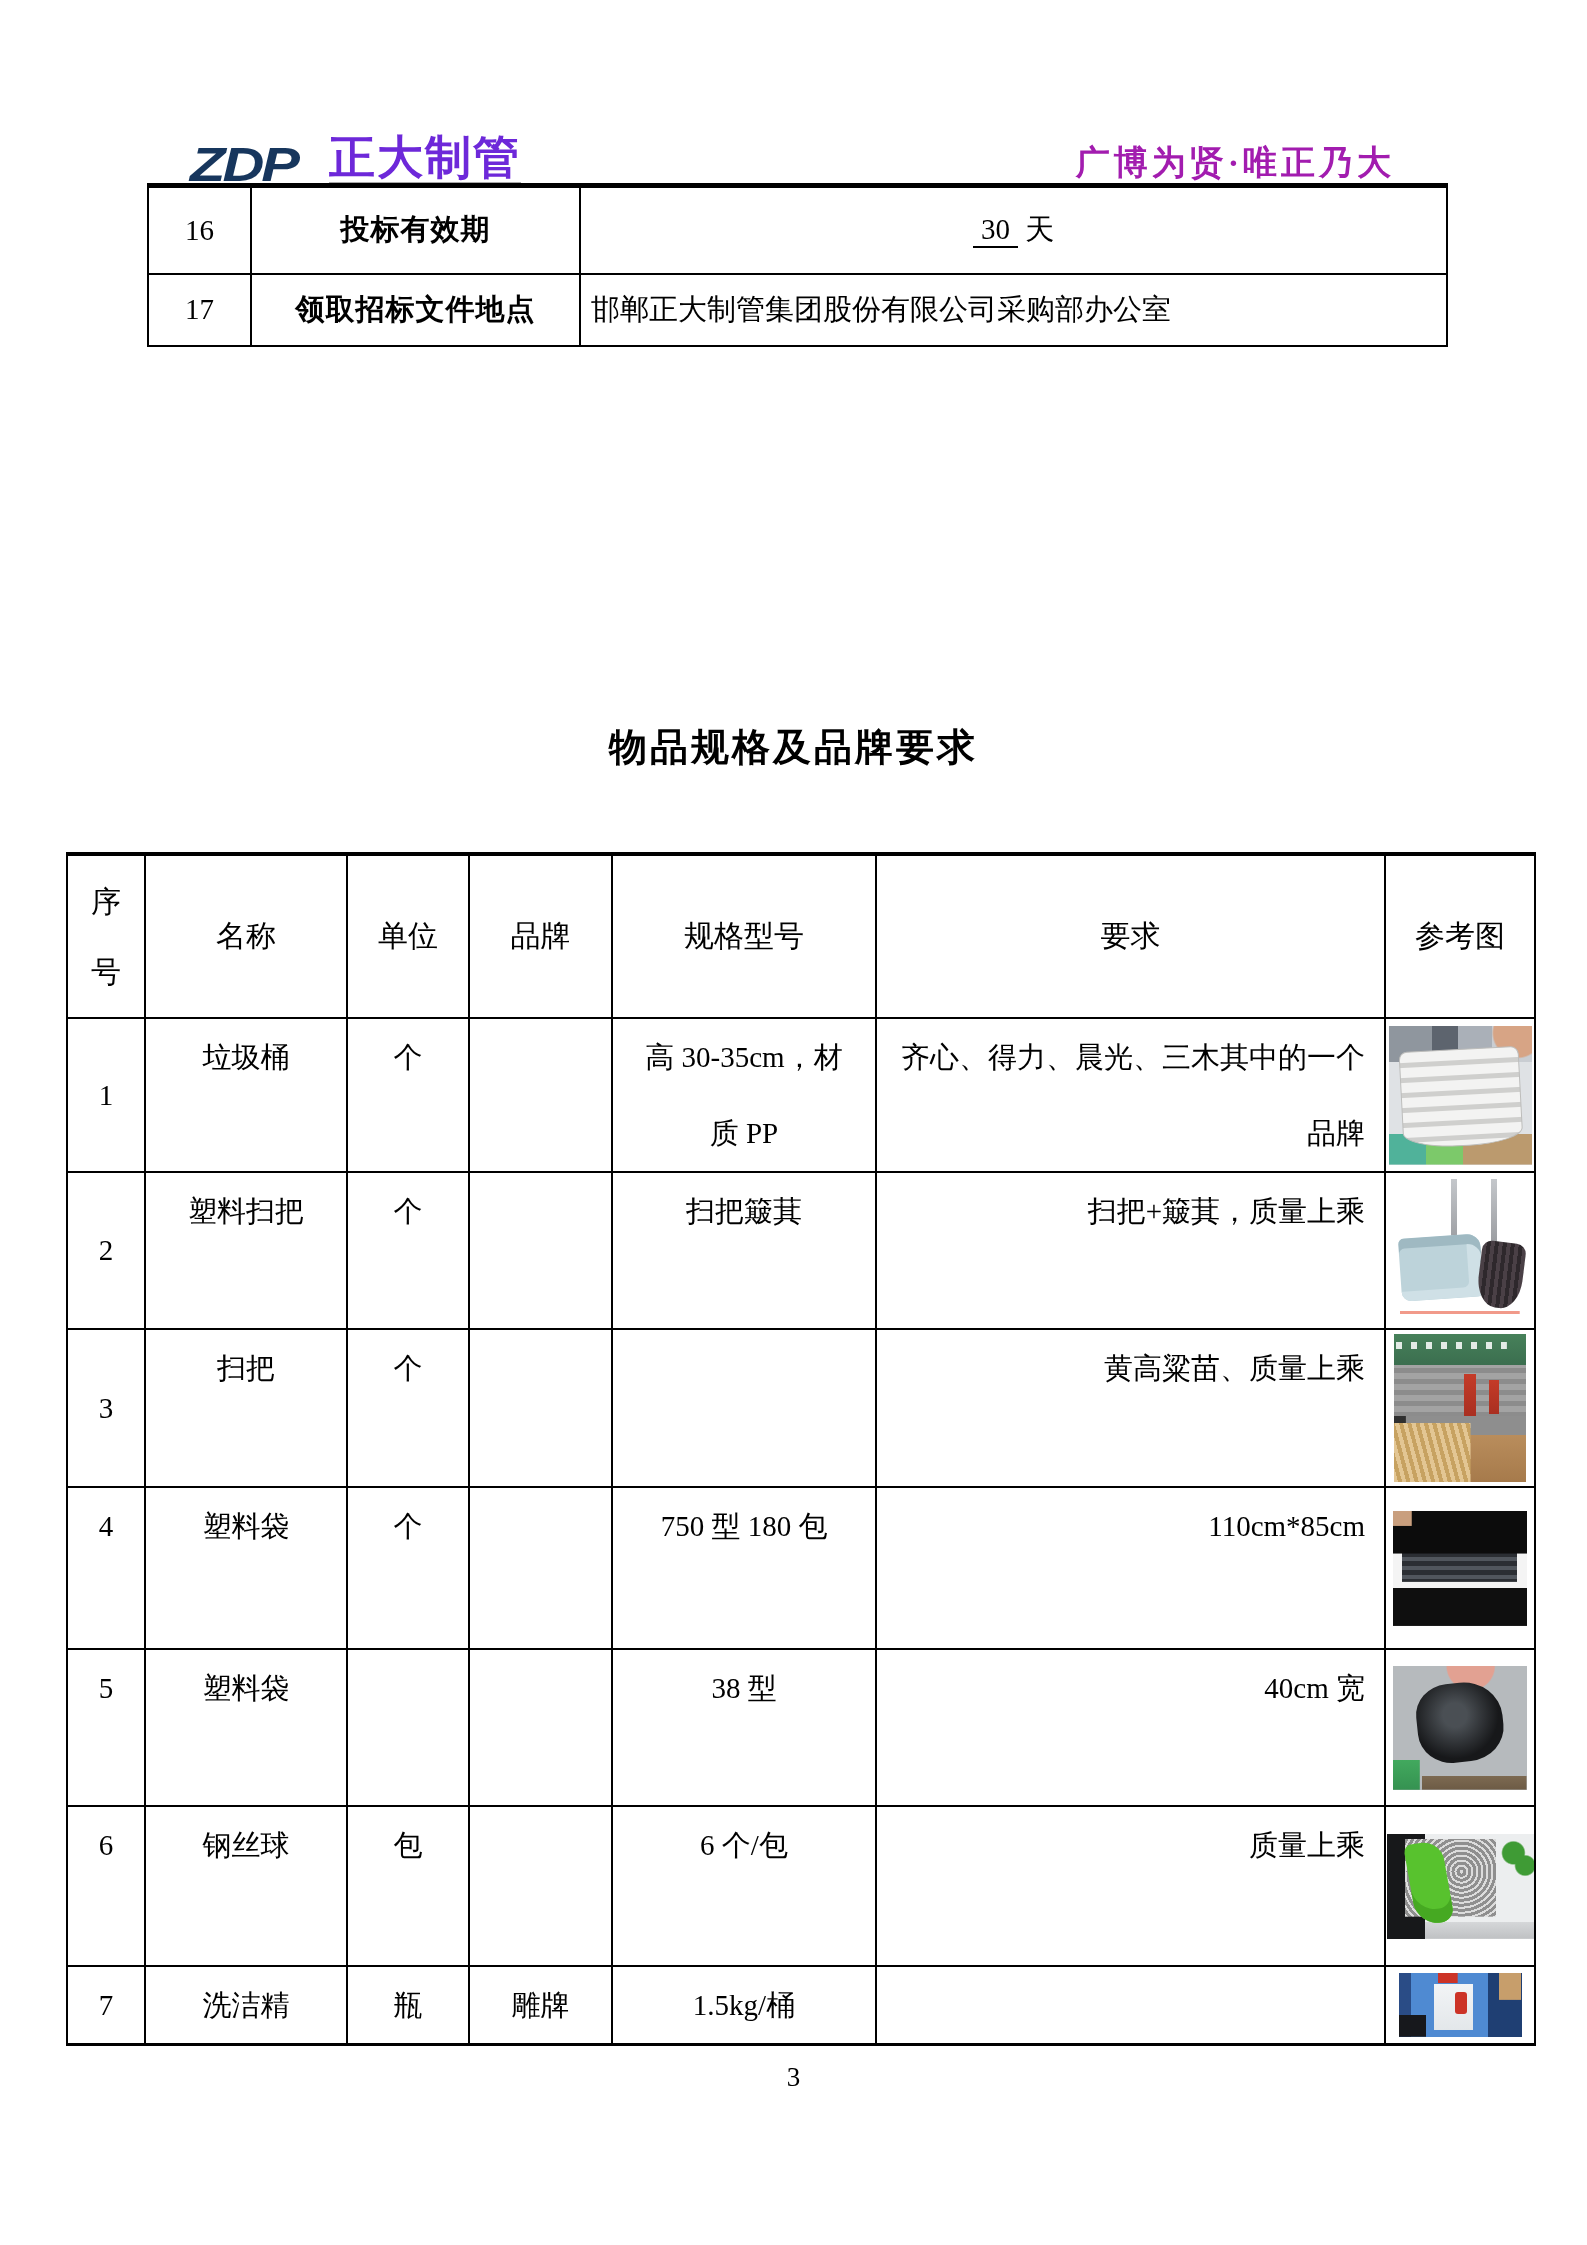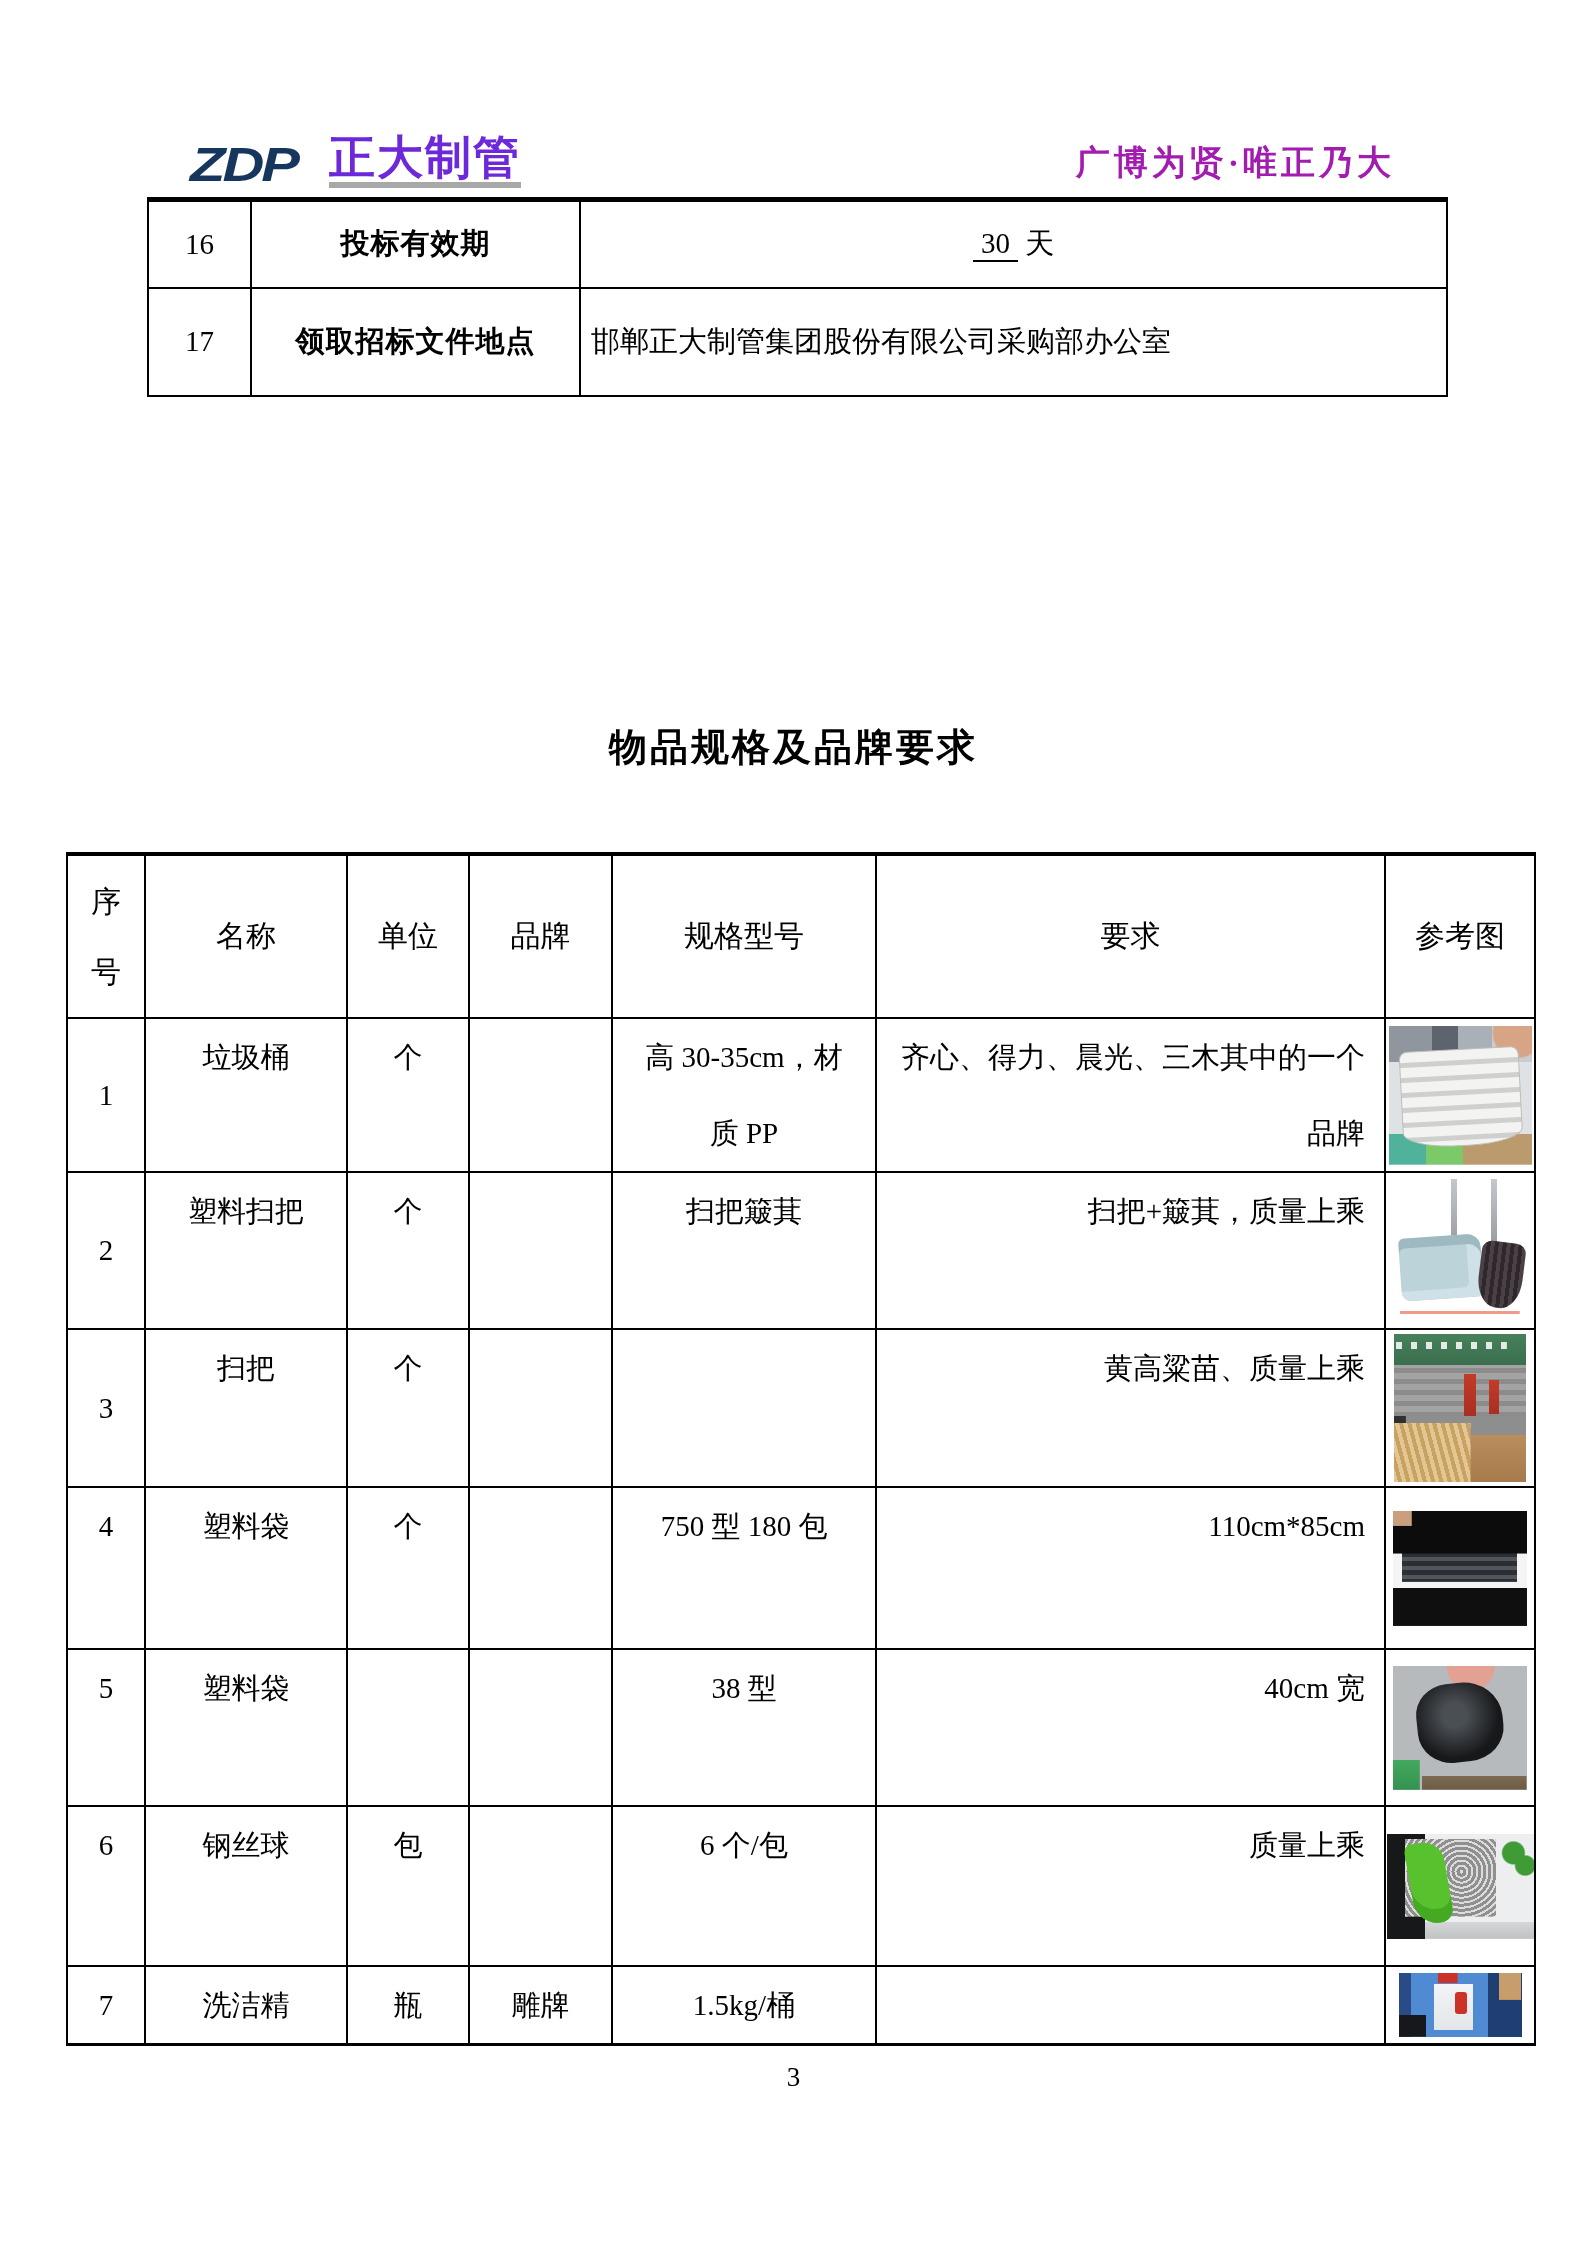--- a/index.html
+++ b/index.html
@@ -22,24 +22,24 @@
   }
   .slogan{
     position:absolute; right:192px; top:146px;
     font-size:34px; font-weight:bold; color:#a21caf; letter-spacing:4px; line-height:1;
   }
   
   table{border-collapse:collapse; table-layout:fixed;}
   td{border:2px solid #000; overflow:hidden;}
   .num{font-family:"Liberation Serif","DejaVu Serif",serif;}
   
-  .info-table{position:absolute; left:147px; top:197px; width:1301px; border-top:5px solid #000;}
+  .info-table{position:absolute; left:147px; top:183px; width:1301px; border-top:5px solid #000;}
   .info-table td{vertical-align:middle; font-size:29px;}
   .info-table tr:nth-child(1){height:88px;}
-  .info-table tr:nth-child(2){height:108px;}
+  .info-table tr:nth-child(2){height:72px;}
   .td-no{text-align:center; font-size:28px;}
   .td-label{text-align:center; font-weight:bold; letter-spacing:1px;}
   .td-value-center{text-align:center;}
   .td-value-left{text-align:left; padding-left:10px;font-family:Liberation Serif, serif;}
   .u{display:inline-block; border-bottom:2px solid #000; padding:0 8px;}
   
   .heading{
     position:absolute; left:0; top:722px; width:100%;
     text-align:center; font-size:38px; font-weight:bold; letter-spacing:3px;
   }

